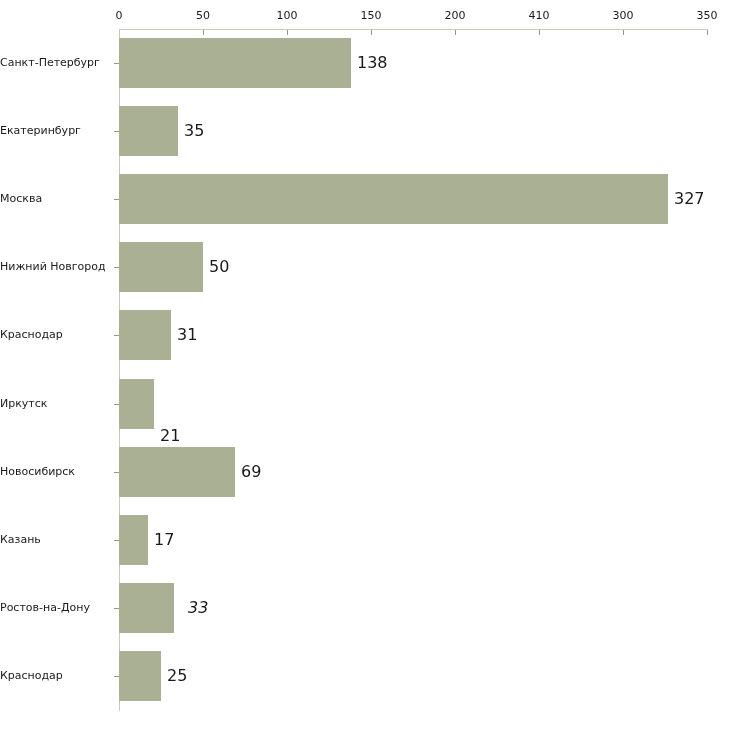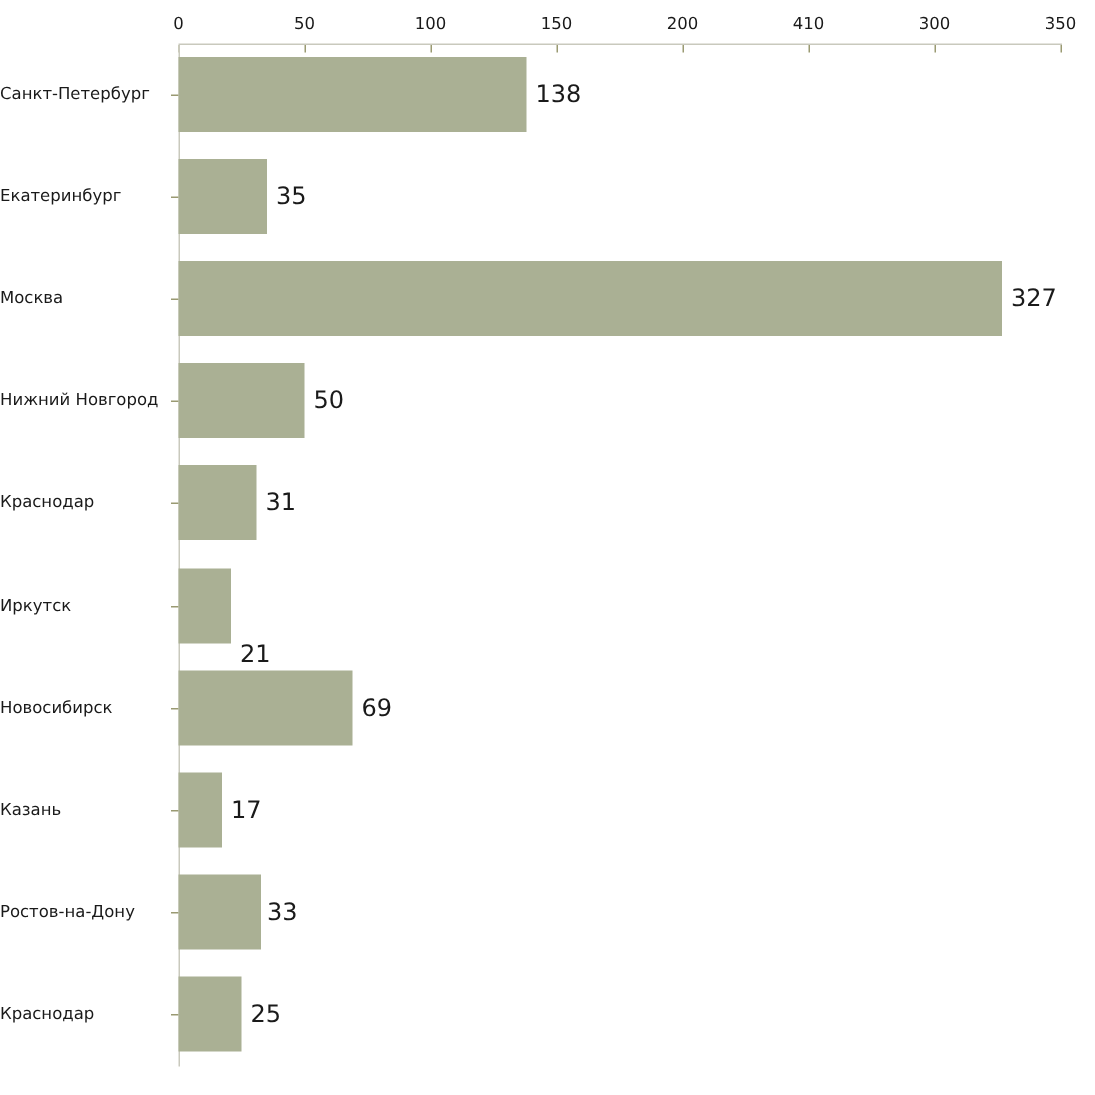--- a/index.html
+++ b/index.html
@@ -150,18 +150,18 @@
       <div class="bar-value" style="left: 209px; top: 267px;">50</div>
       <div class="bar" title="Краснодар: 31" style="left: 119px; top: 310px; width: 52px; height: 50px; background: rgb(170, 176, 148);"></div>
       <div class="bar-value" style="left: 177px; top: 335px;">31</div>
       <div class="bar" title="Иркутск: 21" style="left: 119px; top: 379px; width: 35px; height: 50px; background: rgb(170, 176, 148);"></div>
       <div class="bar-value" style="left: 160px; top: 404px; margin-top: 32px;">21</div>
       <div class="bar" title="Новосибирск: 69" style="left: 119px; top: 447px; width: 116px; height: 50px; background: rgb(170, 176, 148);"></div>
       <div class="bar-value" style="left: 241px; top: 472px;">69</div>
       <div class="bar" title="Казань: 17" style="left: 119px; top: 515px; width: 29px; height: 50px; background: rgb(170, 176, 148);"></div>
       <div class="bar-value" style="left: 154px; top: 540px;">17</div>
       <div class="bar" title="Ростов-на-Дону: 33" style="left: 119px; top: 583px; width: 55px; height: 50px; background: rgb(170, 176, 148);"></div>
-      <div class="bar-value" style="left: 178px; top: 608px;">33</div>
+      <div class="bar-value" style="left: 188px; top: 608px; font-style: italic;">33</div>
       <div class="bar" title="Челябинск: 25" style="left: 119px; top: 651px; width: 42px; height: 50px; background: rgb(170, 176, 148);"></div>
       <div class="bar-value" style="left: 167px; top: 676px;">25</div>
     </div>
 
 </div>
 
 </body></html>

